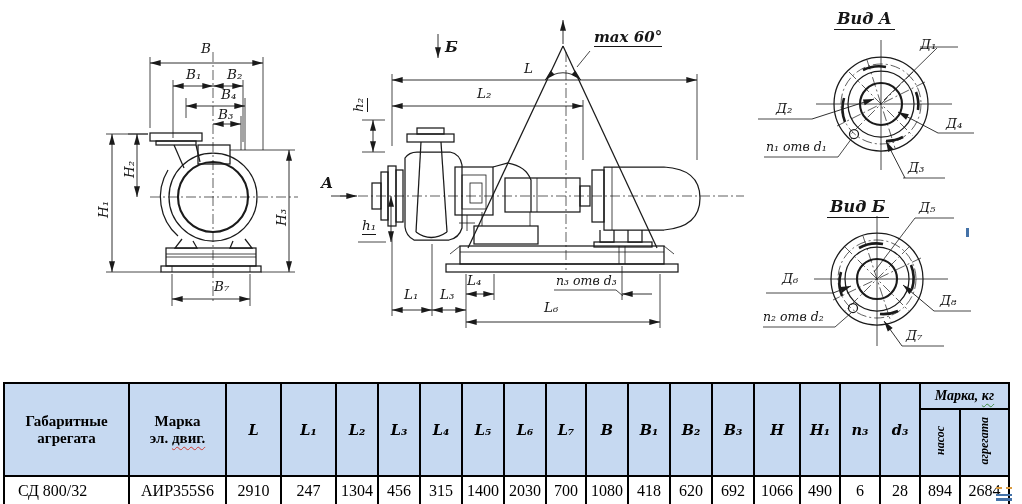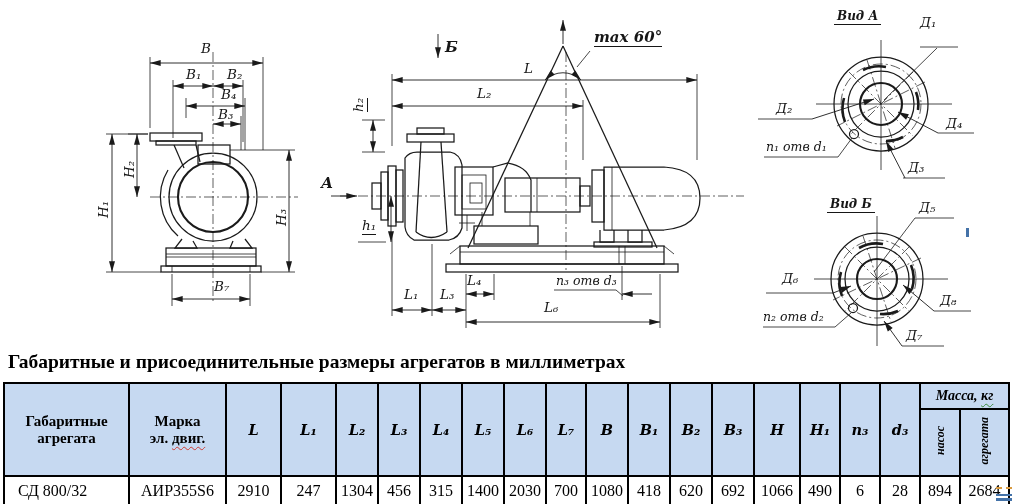--- a/index.html
+++ b/index.html
@@ -4,21 +4,21 @@
 <style>
   html,body{margin:0;padding:0;background:#fff;}
   .stage{position:relative;width:1022px;height:504px;background:#ffffff;overflow:hidden;
          font-family:"DejaVu Serif",serif;color:#161616;}
   svg{position:absolute;left:0;top:0;}
   .lbl{position:absolute;font-style:italic;font-size:13.5px;line-height:1;white-space:nowrap;color:#161616;}
   .lbl.small{font-size:12.5px;}
   .lbl.big{font-size:15px;font-weight:bold;}
   .lbl.rot{transform:rotate(-90deg);transform-origin:left top;}
   .lbl.ul{border-bottom:1.4px solid #161616;padding-bottom:1px;}
-  .viewtitle{position:absolute;font-style:italic;font-weight:bold;font-size:12px;
+  .viewtitle{position:absolute;font-style:italic;font-weight:bold;font-size:16px;
              border-bottom:1.7px solid #161616;padding:0 3px 1px 3px;white-space:nowrap;color:#161616;}
   .page-title{position:absolute;left:8px;top:351px;font-family:"Liberation Serif",serif;
               font-weight:bold;font-size:19.5px;color:#000;white-space:nowrap;}
   table.dims{position:absolute;left:3px;top:382px;border-collapse:collapse;table-layout:fixed;
              font-family:"Liberation Serif",serif;color:#000;}
   table.dims th,table.dims td{border:2px solid #000;padding:0;overflow:hidden;}
   .hd{background:#c6d9f1;font-weight:bold;font-size:15px;text-align:center;vertical-align:middle;}
   .dimh{font-style:italic;font-family:"DejaVu Serif",serif;font-size:14.5px;}
   .massh{font-style:italic;font-size:14px;}
   .vert{display:inline-block;writing-mode:vertical-rl;transform:rotate(180deg);
@@ -244,34 +244,33 @@
   <span class="lbl rot ul" style="left:352px;top:112px;">h₂</span>
   <span class="lbl big" style="left:321px;top:176px;">А</span>
   <span class="lbl ul" style="left:362px;top:219px;">h₁</span>
   <span class="lbl" style="left:404px;top:288px;">L₁</span>
   <span class="lbl" style="left:440px;top:288px;">L₃</span>
   <span class="lbl" style="left:467px;top:274px;">L₄</span>
   <span class="lbl small" style="left:556px;top:275px;">n₃ отв d₃</span>
   <span class="lbl" style="left:544px;top:301px;">L₆</span>
 
   <span class="viewtitle" style="left:834px;top:9px;">Вид А</span>
-  <span class="lbl" style="left:920px;top:16px;font-style:italic;">Д₁</span>
+  <span class="lbl" style="left:920px;top:38px;font-style:italic;">Д₁</span>
   <span class="lbl" style="left:776px;top:102px;">Д₂</span>
   <span class="lbl" style="left:946px;top:117px;">Д₄</span>
   <span class="lbl" style="left:908px;top:161px;">Д₃</span>
   <span class="lbl small" style="left:766px;top:141px;">n₁ отв d₁</span>
 
   <span class="viewtitle" style="left:827px;top:188px;margin-top:9px;">Вид Б</span>
   <span class="lbl" style="left:919px;top:201px;">Д₅</span>
   <span class="lbl" style="left:782px;top:272px;">Д₆</span>
   <span class="lbl" style="left:940px;top:294px;text-align:center;">Д₈</span>
   <span class="lbl" style="left:906px;top:329px;">Д₇</span>
   <span class="lbl small" style="left:763px;top:311px;">n₂ отв d₂</span>
 
-  <div class="page-title">Габаритные и присоединительные размеры агрегатов в миллиметрах</div>
 
   <table class="dims">
     <colgroup>
       <col style="width:125px">
         <col style="width:97px">
       <col style="width:55px">
         <col style="width:55px">
         <col style="width:42px">
         <col style="width:42px">
       <col style="width:42px">
@@ -312,21 +311,21 @@
         <th rowspan="2" class="hd dimh">L₇</th>
         <th rowspan="2" class="hd dimh">B</th>
         <th rowspan="2" class="hd dimh">B₁</th>
         <th rowspan="2" class="hd dimh">B₂</th>
         <th rowspan="2" class="hd dimh">B₃</th>
         <th rowspan="2" class="hd dimh">H</th>
         <th rowspan="2" class="hd dimh">H₁</th>
         <th rowspan="2" class="hd dimh">n₃</th>
         <th rowspan="2" class="hd dimh">d₃</th>
         <th colspan="2" class="hd massh">
-          <span>Масса,</span>
+          <span>Марка,</span>
           <span class="wavy-green">кг</span>
         </th>
       </tr>
       <tr style="height:67px;">
         <th class="hd">
           <span class="vert">насос</span>
         </th>
         <th class="hd">
           <span class="vert">агрегата</span>
         </th>

